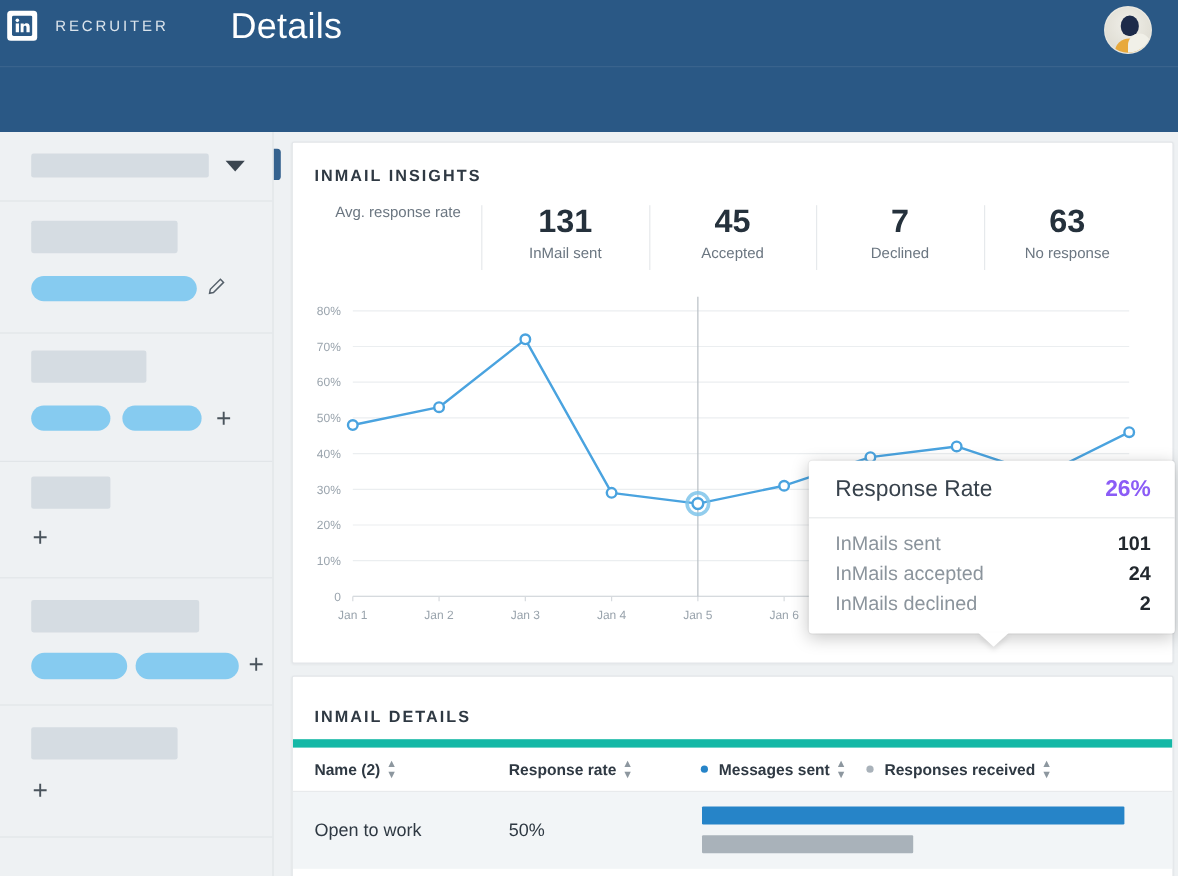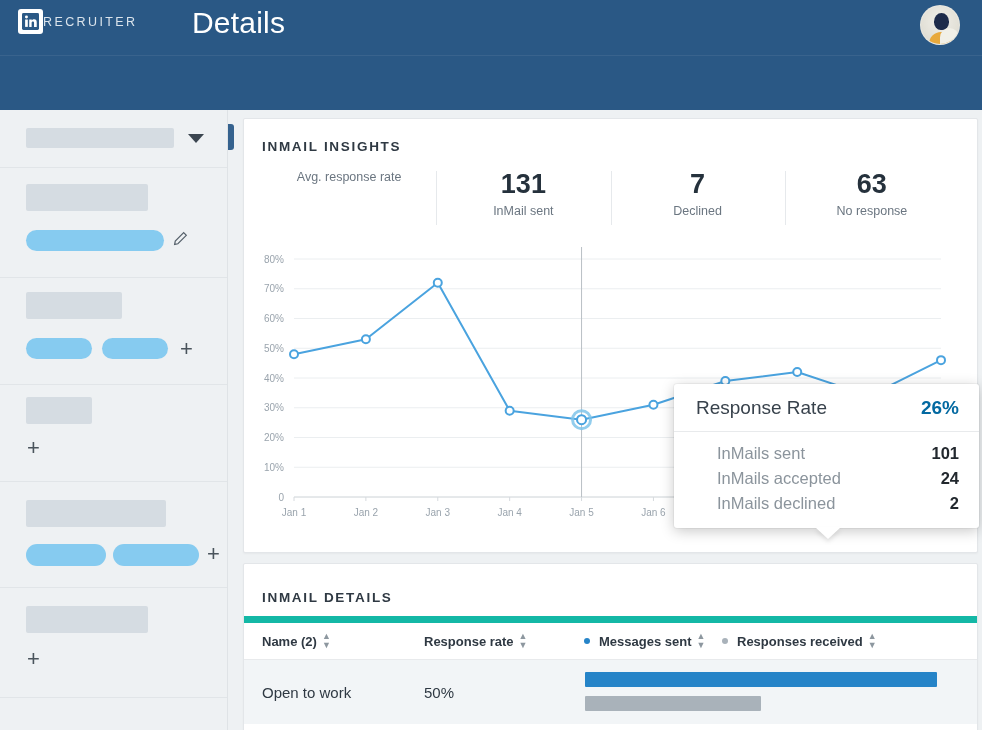--- a/index.html
+++ b/index.html
@@ -10,22 +10,22 @@
     overflow: hidden;
   }
   #app { position: relative; width: 982px; height: 730px; background: #eef1f3; }
 
   
   .topbar {
     position: absolute; left: 0; top: 0; width: 982px; height: 55px;
     background: #2a5885;
   }
   .logo-wrap {
-    position: absolute; left: 18px; top: 9px;
-    display: flex; align-items: center; gap: 0;
+    position: absolute; left: 6px; top: 9px;
+    display: flex; align-items: center; gap: 15px;
   }
   .li-mark {
     width: 25px; height: 25px; border-radius: 3px; background: #ffffff;
     display: flex; align-items: center; justify-content: center;
   }
   .li-mark svg { display: block; }
   .logo-text {
     color: #dbe4ec; font-size: 12.5px; letter-spacing: 2.4px; font-weight: 400;
   }
   .page-title {
@@ -124,23 +124,23 @@
     position: absolute; left: 430px; top: 265px; width: 305px;
     background: #ffffff; border-radius: 3px;
     box-shadow: 0 3px 14px rgba(0,0,0,.22), 0 0 0 1px rgba(0,0,0,.04);
     z-index: 30;
   }
   .tt-head {
     display: flex; justify-content: space-between; align-items: center;
     padding: 13px 20px 12px 22px; border-bottom: 1px solid #e8eaec;
   }
   .tt-head .k { font-size: 19px; color: #38424c; }
-  .tt-head .v { font-size: 19px; color: #0369a1; font-weight: 700; }
+  .tt-head .v { font-size: 19px; color: #8b5cf6; font-weight: 700; }
   .tt-body { padding: 9px 20px 12px 22px; }
-  .tt-line { display: flex; justify-content: space-between; align-items: baseline; padding: 3px 0; margin-left: 21px; }
+  .tt-line { display: flex; justify-content: space-between; align-items: baseline; padding: 3px 0; }
   .tt-line .k { font-size: 16.5px; color: #8b949c; }
   .tt-line .v { font-size: 16.5px; color: #22282e; font-weight: 700; }
   .tt-arrow {
     position: absolute; left: 141px; bottom: -11px;
     width: 0; height: 0;
     border-left: 13px solid transparent; border-right: 13px solid transparent;
     border-top: 12px solid #ffffff;
     filter: drop-shadow(0 3px 2px rgba(0,0,0,.10));
   }
 
@@ -254,20 +254,24 @@
 
     <div class="card-title" style="position:absolute; left:18px; top:20px;">InMail Insights</div>
 
     <div class="stats">
       <div class="stat">
         <div class="stat-lbl">Avg. response rate</div>
       </div>
       <div class="stat">
         <div class="stat-val">131</div>
         <div class="stat-lbl">InMail sent</div>
+      </div>
+      <div class="stat">
+        <div class="stat-val">45</div>
+        <div class="stat-lbl">Accepted</div>
       </div>
       <div class="stat">
         <div class="stat-val">7</div>
         <div class="stat-lbl">Declined</div>
       </div>
       <div class="stat">
         <div class="stat-val">63</div>
         <div class="stat-lbl">No response</div>
       </div>
     </div>

